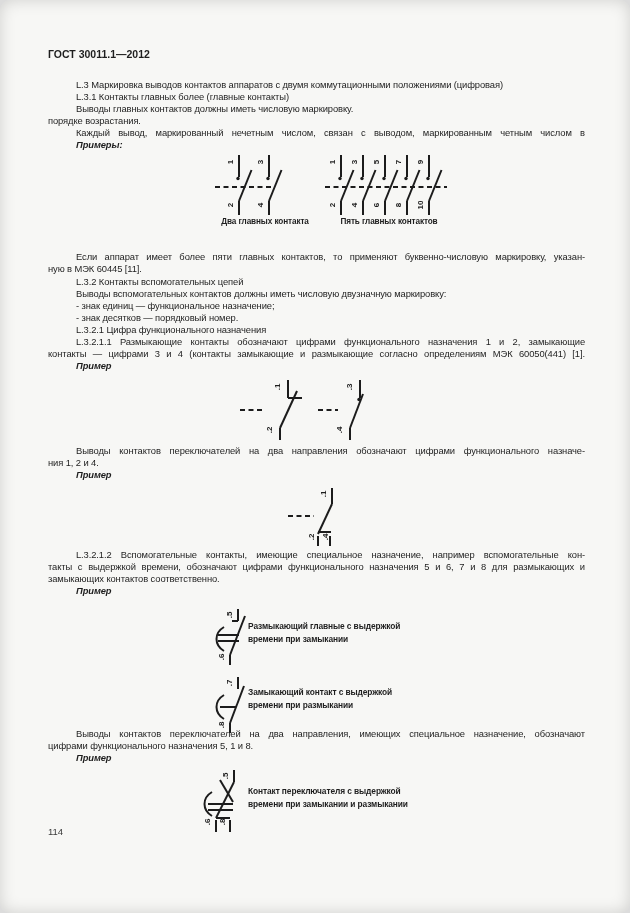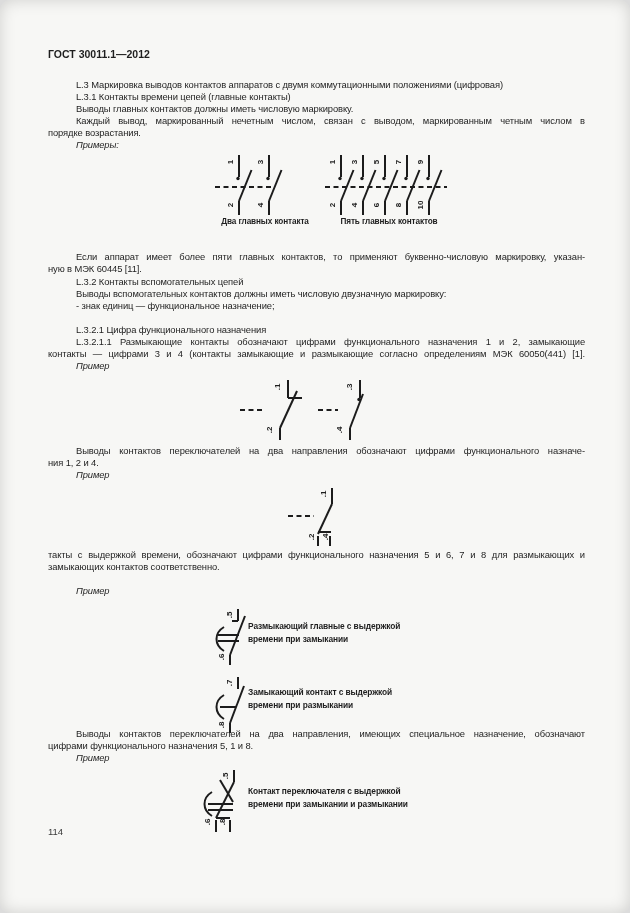--- a/index.html
+++ b/index.html
@@ -10,21 +10,21 @@
     border-radius:10px;
     box-shadow:inset 0 0 16px rgba(0,0,0,.16);
     overflow:hidden;
   }
   .hdr{position:absolute;left:48px;top:48px;font-size:10.5px;font-weight:bold;letter-spacing:0;}
   .txt{position:absolute;left:48px;width:537px;font-size:9.4px;line-height:12.2px;letter-spacing:-0.1px;}
   .txt .line{min-height:12.2px;}
   .jst{text-align:justify;text-align-last:justify;}
   .ind{text-indent:28px;}
   .bold{font-weight:normal;}
-  .bi{font-weight:normal;font-style:italic;}
+  .bi{font-weight:bold;font-style:italic;}
   .fig{position:absolute;}
   .fig svg{position:absolute;left:0;top:0;overflow:visible;}
   .tn{
     position:absolute;width:16px;height:10px;line-height:10px;text-align:center;
     font-size:8px;font-weight:bold;letter-spacing:0;
     transform:rotate(-90deg);transform-origin:50% 50%;white-space:nowrap;
   }
   .cap{position:absolute;font-size:8.2px;font-weight:bold;text-align:center;letter-spacing:-0.1px;}
   .figlab{position:absolute;font-size:8.4px;font-weight:bold;line-height:12.6px;letter-spacing:-0.1px;}
   .pagenum{position:absolute;left:48px;top:826px;font-size:9.5px;color:#3a3a3a;}
@@ -36,28 +36,28 @@
 <body>
 
 <div class="page">
 
   <div class="hdr">ГОСТ 30011.1—2012</div>
 
   <div class="txt bold" style="top:79px">
     <div class="line ind">L.3 Маркировка выводов контактов аппаратов с двумя коммутационными положениями (цифровая)</div>
   </div>
   <div class="txt bold" style="top:91px">
-    <div class="line ind">L.3.1 Контакты времени цепей (главные контакты)</div>
+    <div class="line ind">L.3.1 Контакты главных более (главные контакты)</div>
   </div>
   <div class="txt" style="top:103px">
     <div class="line ind">Выводы главных контактов должны иметь числовую маркировку.</div>
   </div>
   <div class="txt" style="top:115px">
+    <div class="line">порядке возрастания.</div>
     <div class="line ind jst">Каждый вывод, маркированный нечетным числом, связан с выводом, маркированным четным числом в</div>
-    <div class="line">порядке возрастания.</div>
   </div>
   <div class="txt bi" style="top:139px">
     <div class="line ind">Примеры:</div>
   </div>
 
   <div class="fig" style="left:213px;top:153px;width:92px;height:64px">
     <svg width="92" height="64" viewBox="0 0 92 64">
       <line class="dash" x1="2" y1="34" x2="62" y2="34"></line>
       <g>
         <line class="stroke" x1="26" y1="2" x2="26" y2="24"></line>
@@ -132,20 +132,23 @@
   </div>
   <div class="txt bold" style="top:276px">
     <div class="line ind">L.3.2 Контакты вспомогательных цепей</div>
   </div>
   <div class="txt" style="top:288px">
     <div class="line ind">Выводы вспомогательных контактов должны иметь числовую двузначную маркировку:</div>
   </div>
   <div class="txt" style="top:300px">
     <div class="line ind">- знак единиц — функциональное назначение;</div>
   </div>
+  <div class="txt" style="top:312px">
+    <div class="line ind">- знак десятков — порядковый номер.</div>
+  </div>
   <div class="txt" style="top:324px">
     <div class="line ind">L.3.2.1 Цифра функционального назначения</div>
   </div>
   <div class="txt" style="top:336px">
     <div class="line ind jst">L.3.2.1.1 Размыкающие контакты обозначают цифрами функционального назначения 1 и 2, замыкающие</div>
     <div class="line jst">контакты — цифрами 3 и 4 (контакты замыкающие и размыкающие согласно определениям МЭК 60050(441) [1].</div>
   </div>
   <div class="txt bi" style="top:360px">
     <div class="line ind">Пример</div>
   </div>
@@ -190,20 +193,21 @@
       <line class="stroke" x1="30" y1="46" x2="43" y2="46"></line>
       <line class="stroke" x1="30" y1="50" x2="30" y2="60"></line>
       <line class="stroke" x1="42" y1="50" x2="42" y2="60"></line>
     </svg>
     <span class="tn" style="left:28px;top:3px">.1</span>
     <span class="tn" style="left:16px;top:46px">.2</span>
     <span class="tn" style="left:30px;top:46px">.4</span>
   </div>
 
   <div class="txt" style="top:549px">
+    <div class="line ind jst">L.3.2.1.2 Вспомогательные контакты, имеющие специальное назначение, например вспомогательные кон-</div>
     <div class="line jst">такты с выдержкой времени, обозначают цифрами функционального назначения 5 и 6, 7 и 8 для размыкающих и</div>
     <div class="line">замыкающих контактов соответственно.</div>
   </div>
   <div class="txt bi" style="top:585px">
     <div class="line ind">Пример</div>
   </div>
 
   <div class="fig" style="left:212px;top:607px;width:48px;height:58px">
     <svg width="48" height="58" viewBox="0 0 48 58">
       <line class="stroke" x1="26" y1="2" x2="26" y2="14"></line>

